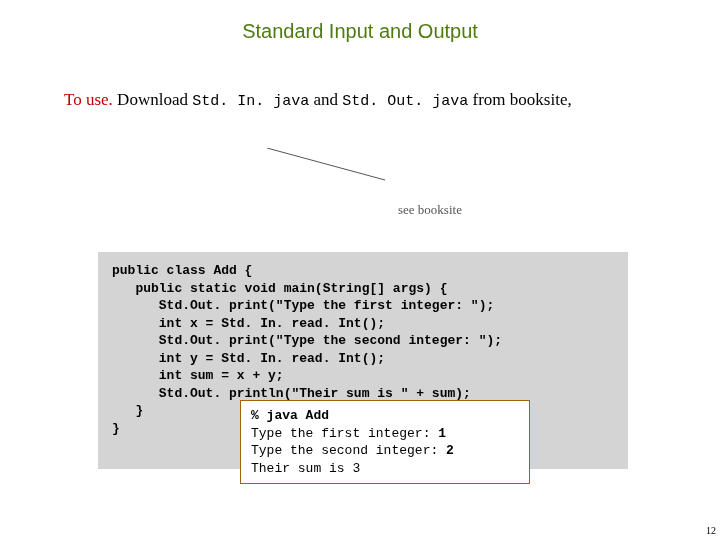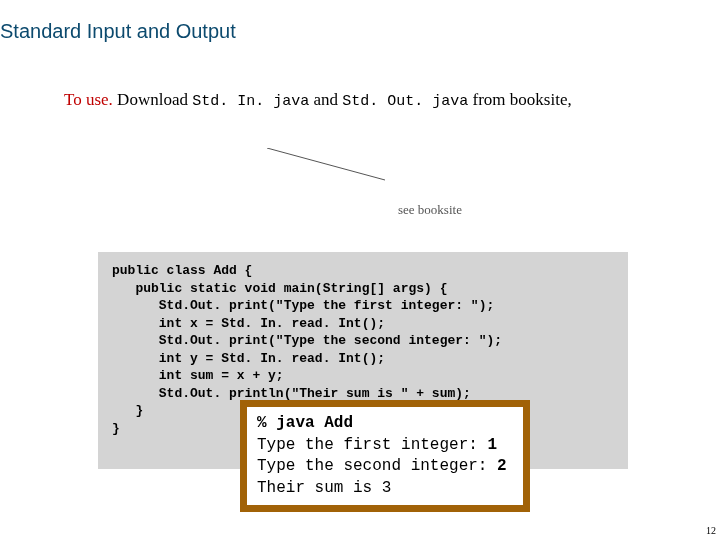--- a/index.html
+++ b/index.html
@@ -17,24 +17,24 @@
     position: relative;
     width: 720px;
     height: 540px;
     box-sizing: border-box;
   }
   .title {
     position: absolute;
     top: 20px;
     left: 0;
     width: 100%;
-    text-align: left;
+    text-align: center;
     font-size: 20px;
     font-family: Verdana, Geneva, sans-serif;
-    color: #0c4a6e;
+    color: #4d7c0f;
   }
   .desc {
     position: absolute;
     top: 88px;
     left: 50px;
     width: 600px;
     font-size: 17px;
     line-height: 1.45;
     margin-left: 14px;
   }
@@ -75,24 +75,24 @@
     white-space: pre;
     box-sizing: border-box;
     margin-top: 37px;
   }
   .outbox {
     position: absolute;
     top: 400px;
     left: 240px;
     width: 290px;
     background: #ffffff;
-    border: 7px solid #a16207;
+    border: 1px solid #a16207;
     padding: 6px 10px;
     font-family: "Courier New", Courier, monospace;
-    font-size: 16px;
+    font-size: 13px;
     line-height: 1.35;
     white-space: pre;
     box-sizing: border-box;
   }
   .outbox .cmd { font-weight: bold; }
   .outbox .inp { font-weight: bold; }
   .pagenum {
     position: absolute;
     bottom: 4px;
     right: 4px;

